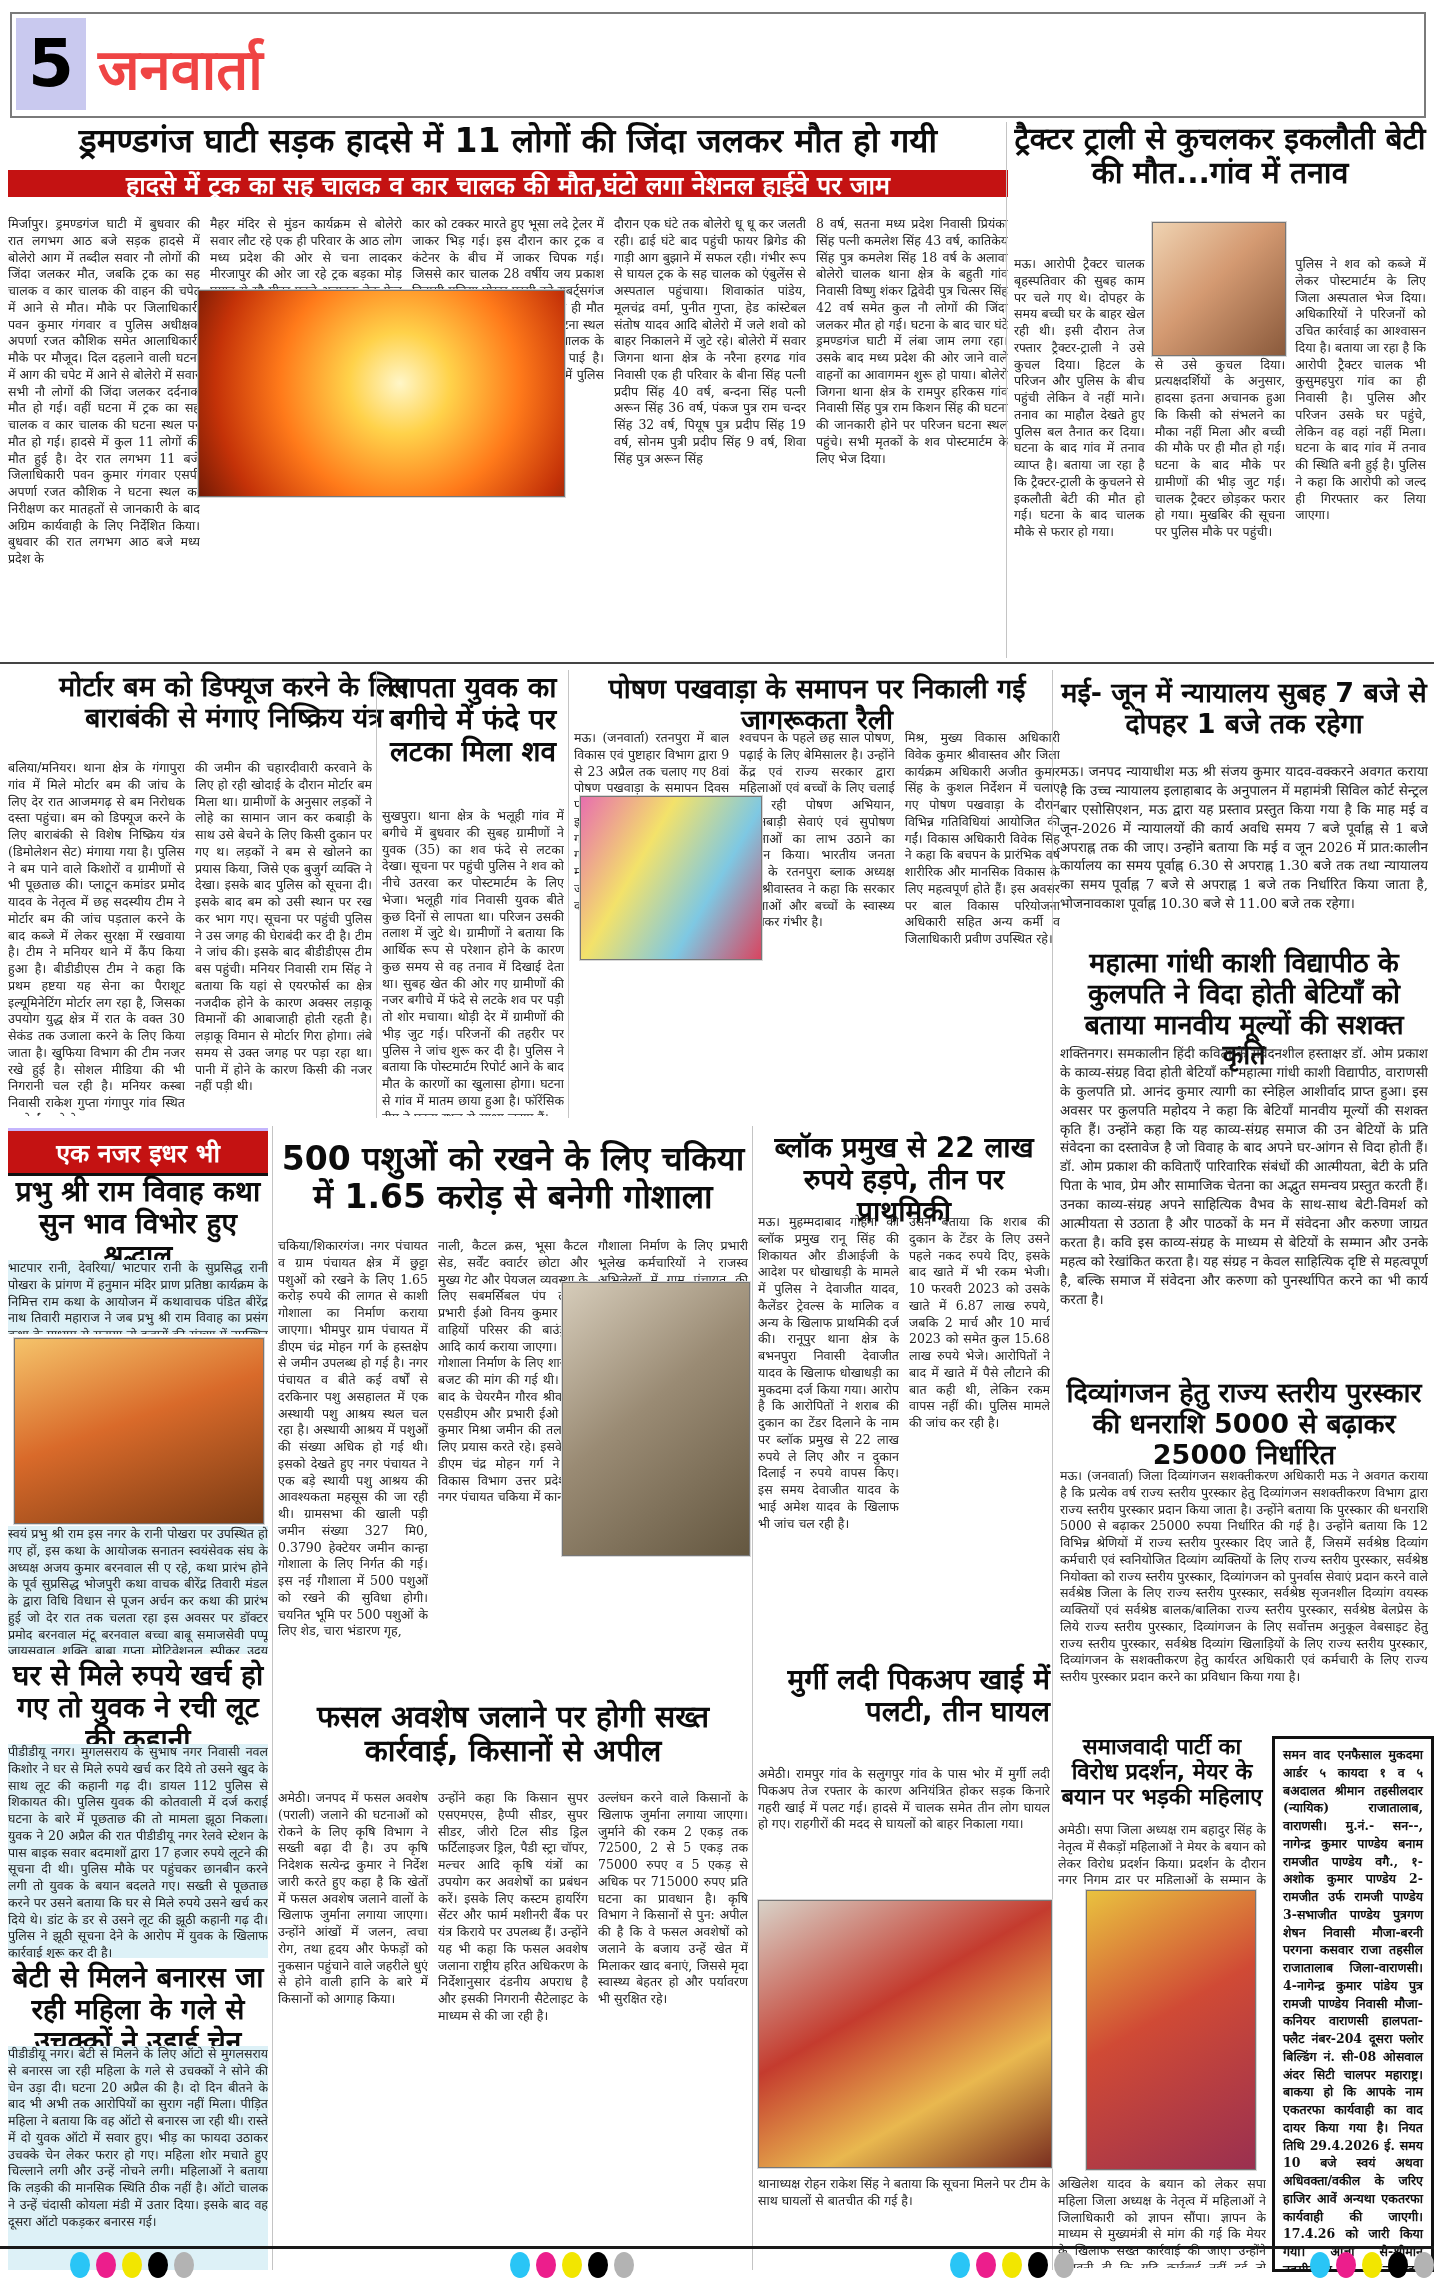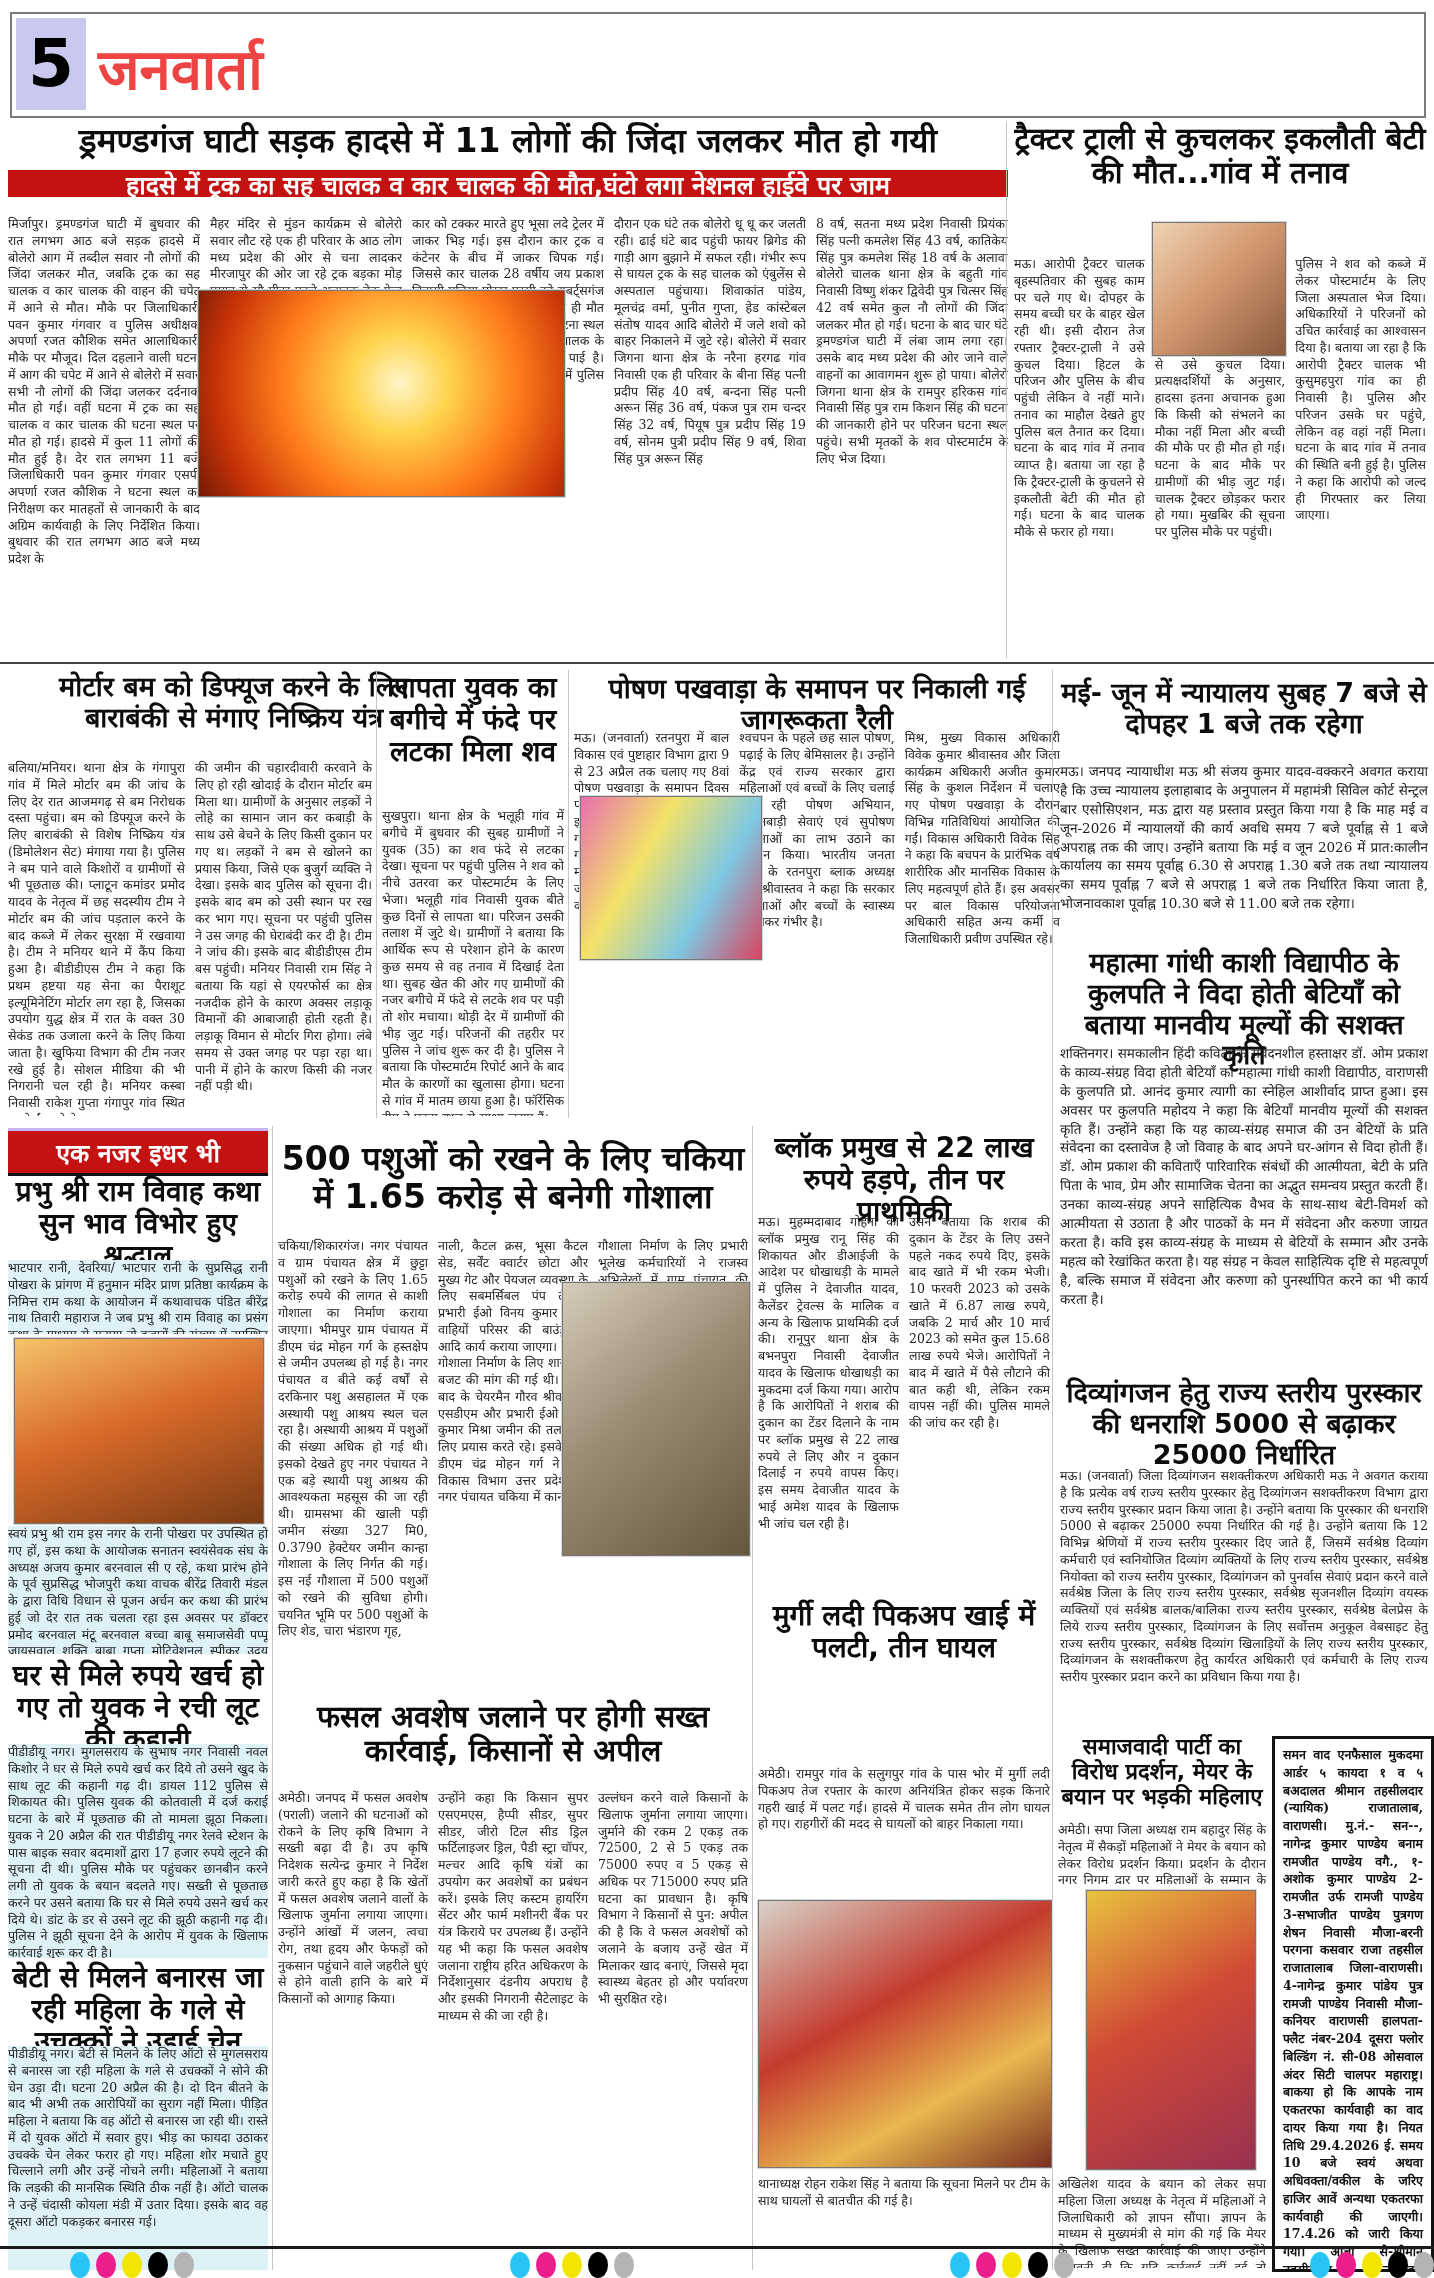--- a/index.html
+++ b/index.html
@@ -193,21 +193,21 @@
 
   <section>
     <div class="abs hl h-md" style="left:758px;top:1132px;width:292px;height:76px;">ब्लॉक प्रमुख से 22 लाख रुपये हड़पे, तीन पर प्राथमिकी</div>
     <div class="abs colwrap" style="left:758px;top:1214px;width:292px;height:460px;">
       <div class="c bt clip">मऊ। मुहम्मदाबाद गोहना की ब्लॉक प्रमुख रानू सिंह की शिकायत और डीआईजी के आदेश पर धोखाधड़ी के मामले में पुलिस ने देवाजीत यादव, कैलेंडर ट्रेवल्स के मालिक व अन्य के खिलाफ प्राथमिकी दर्ज की। रानूपुर थाना क्षेत्र के बभनपुरा निवासी देवाजीत यादव के खिलाफ धोखाधड़ी का मुकदमा दर्ज किया गया। आरोप है कि आरोपितों ने शराब की दुकान का टेंडर दिलाने के नाम पर ब्लॉक प्रमुख से 22 लाख रुपये ले लिए और न दुकान दिलाई न रुपये वापस किए। इस समय देवाजीत यादव के भाई अमेश यादव के खिलाफ भी जांच चल रही है।</div>
       <div class="c bt clip">उसने बताया कि शराब की दुकान के टेंडर के लिए उसने पहले नकद रुपये दिए, इसके बाद खाते में भी रकम भेजी। 10 फरवरी 2023 को उसके खाते में 6.87 लाख रुपये, जबकि 2 मार्च और 10 मार्च 2023 को समेत कुल 15.68 लाख रुपये भेजे। आरोपितों ने बाद में खाते में पैसे लौटाने की बात कही थी, लेकिन रकम वापस नहीं की। पुलिस मामले की जांच कर रही है।</div>
     </div>
   </section>
 
   <section>
-    <div class="abs hl h-md" style="left:758px;top:1600px;width:292px;height:76px;">मुर्गी लदी पिकअप खाई में पलटी, तीन घायल</div>
+    <div class="abs hl h-md" style="left:758px;top:1664px;width:292px;height:76px;text-align:right;">मुर्गी लदी पिकअप खाई में पलटी, तीन घायल</div>
     <div class="abs colwrap" style="left:758px;top:1766px;width:292px;height:128px;">
       <div class="c bt clip">अमेठी। रामपुर गांव के सलुगपुर गांव के पास भोर में मुर्गी लदी पिकअप तेज रफ्तार के कारण अनियंत्रित होकर सड़क किनारे गहरी खाई में पलट गई। हादसे में चालक समेत तीन लोग घायल हो गए। राहगीरों की मदद से घायलों को बाहर निकाला गया।</div>
     </div>
     <div class="abs photo ph-protest1" style="left:758px;top:1900px;width:292px;height:266px;"></div>
     <div class="abs bt clip" style="left:758px;top:2176px;width:292px;height:70px;">थानाध्यक्ष रोहन राकेश सिंह ने बताया कि सूचना मिलने पर टीम के साथ घायलों से बातचीत की गई है।</div>
   </section>
 
   <div class="abs botrule" style="left:0px;top:2246px;width:1434px;"></div>
   <div class="abs dots" style="left:70px;top:2252px;">
     <span class="dot d-c"></span>

